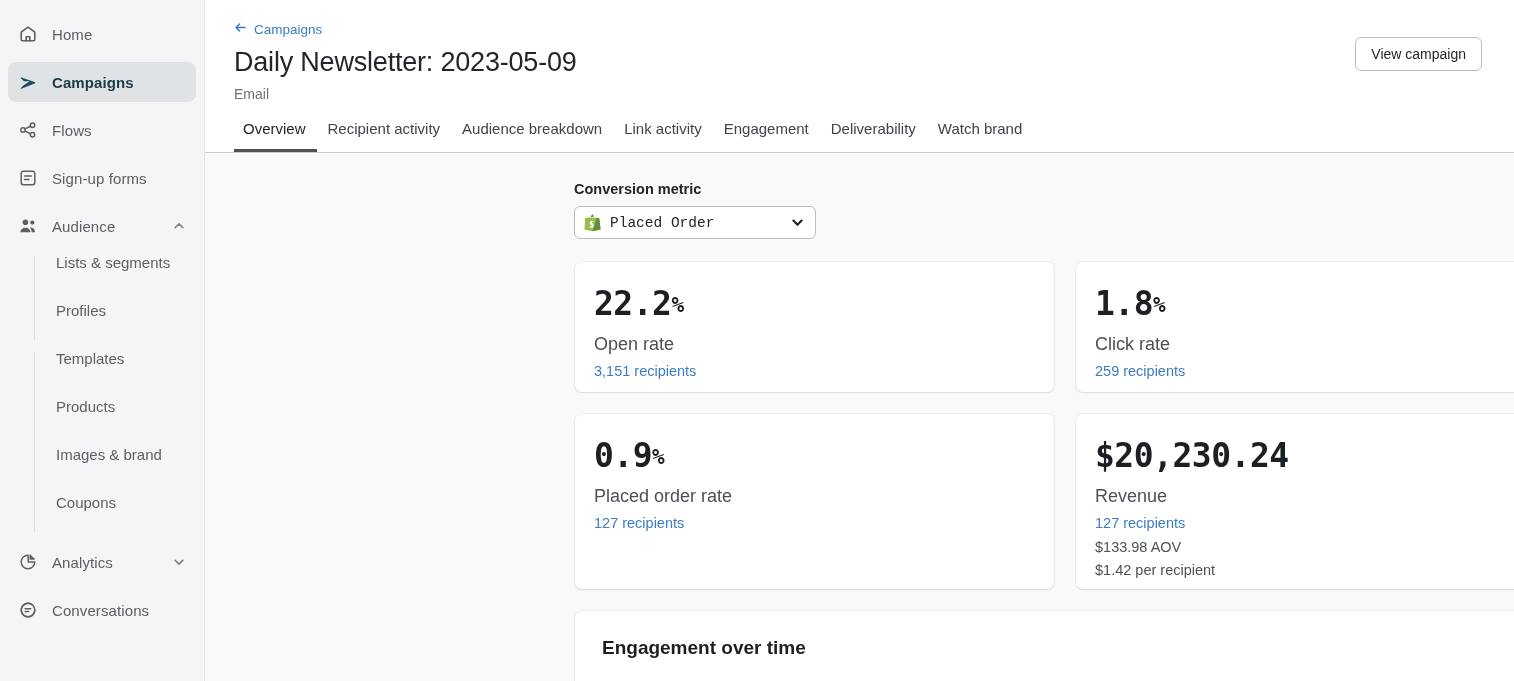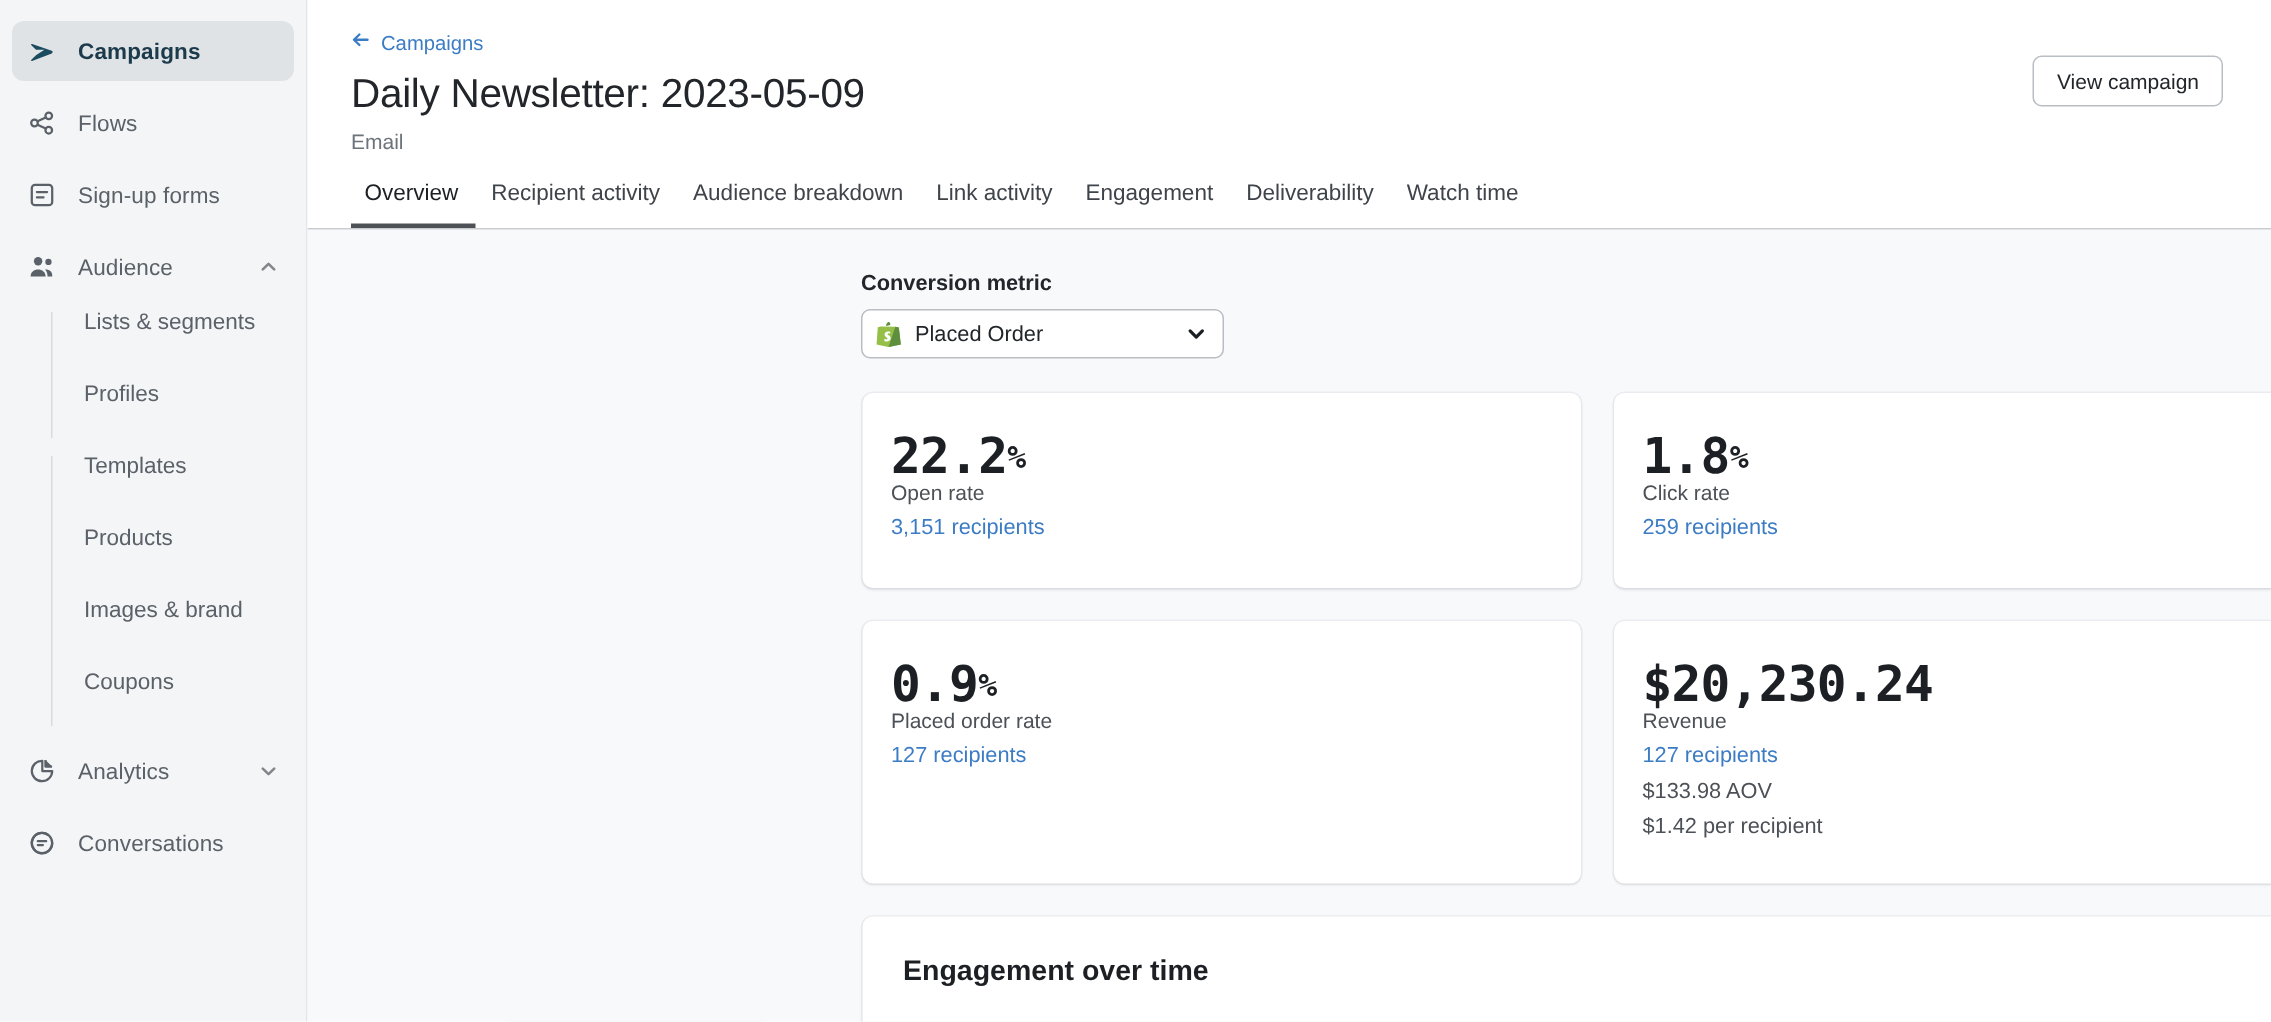--- a/index.html
+++ b/index.html
@@ -102,21 +102,21 @@
   .content { padding: 28px 0 0 0; }
   .metric-select-wrap { margin-left: 369px; }
   .select-label { font-size: 14.5px; font-weight: 700; color: #22262a; margin-bottom: 9px; }
   .select-box {
     width: 242px; height: 33px;
     background: #fff; border: 1px solid #b9bec4; border-radius: 6px;
     display: flex; align-items: center; padding: 0 10px 0 9px;
     cursor: pointer;
   }
   .shopify-ico { width: 17px; height: 18px; flex: 0 0 17px; margin-right: 9px; }
-  .select-value { flex: 1 1 auto; font-size: 14.5px; color: #22262a; }
+  .select-value { flex: 1 1 auto; font-size: 14.5px; color: #22262a; font-family: Liberation Mono, monospace; }
   .select-chev { width: 15px; height: 15px; flex: 0 0 15px; }
 
   .cards {
     display: grid;
     grid-template-columns: 479px 479px;
     gap: 22px;
     margin: 23px 0 0 370px;
   }
   .card {
     background: #fff;
@@ -125,41 +125,50 @@
     padding: 25px 20px 20px 19px;
   }
   .card.short { height: 130px; }
   .card.tall { height: 175px; }
   .card-value {
     font-family: "DejaVu Sans Mono", "Liberation Mono", monospace;
     font-size: 33px; font-weight: 700; color: #1c2024;
     line-height: 1; letter-spacing: -0.5px;
   }
   .card-value .pct { font-size: 21px; vertical-align: 3px; letter-spacing: -1px; }
-  .card-label { font-size: 14px; color: #4c5157; }
+  .card-label { font-size: 18px; color: #4c5157; margin-top: 14px; }
   .card-link { font-size: 14.5px; color: #3c7cc4; margin-top: 8px; cursor: pointer; display: inline-block; }
   .card-note { font-size: 14.5px; color: #4c5157; margin-top: 7px; }
 
   .panel {
     background: #fff;
     border-radius: 7px;
     box-shadow: 0 1px 2px rgba(20,30,45,.10), 0 0 0 1px rgba(20,30,45,.045);
     margin: 22px 0 0 370px;
     width: 980px; height: 120px;
     padding: 26px 0 0 27px;
   }
   .panel-title { font-size: 19px; font-weight: 700; color: #1c2024; }
 </style>
 </head>
 <body>
 
 <div class="app">
 
   <nav class="sidebar">
 
+    <div class="nav-item">
+      <span class="nav-ico">
+        <svg width="20" height="20" viewBox="0 0 20 20" fill="none" stroke="#5b6168" stroke-width="1.6" stroke-linecap="round" stroke-linejoin="round">
+          <path d="M3.2 8.2 10 3.2l6.8 5v7.3a1.3 1.3 0 0 1-1.3 1.3H4.5a1.3 1.3 0 0 1-1.3-1.3z"></path>
+          <path d="M8.2 16.8v-4h3.6v4"></path>
+        </svg>
+      </span>
+      <span class="nav-label">Home</span>
+    </div>
 
     <div class="nav-item active">
       <span class="nav-ico">
         <svg width="20" height="20" viewBox="0 0 20 20" fill="#1b4b5e">
           <path d="M3.4 5.4c-.5-.2-.9.4-.5.8L6 9.2h5.6L6 12.9l-3.1 3c-.4.4 0 1 .5.8l13.1-5.1c.8-.3.8-1.4 0-1.7z"></path>
         </svg>
       </span>
       <span class="nav-label">Campaigns</span>
     </div>
 
@@ -271,21 +280,21 @@
 
       <button class="view-btn">View campaign</button>
 
       <div class="tabs">
         <div class="tab active">Overview</div>
         <div class="tab">Recipient activity</div>
         <div class="tab">Audience breakdown</div>
         <div class="tab">Link activity</div>
         <div class="tab">Engagement</div>
         <div class="tab">Deliverability</div>
-        <div class="tab">Watch time</div>
+        <div class="tab">Watch brand</div>
       </div>
     </header>
 
     <div class="content">
 
       <div class="metric-select-wrap">
         <div class="select-label">Conversion metric</div>
         <div class="select-box">
           <span class="shopify-ico">
             <svg width="17" height="18" viewBox="0 0 17 18">

